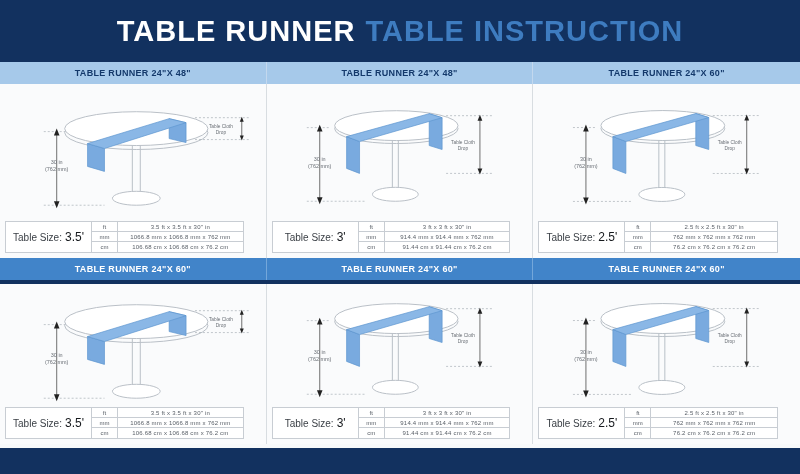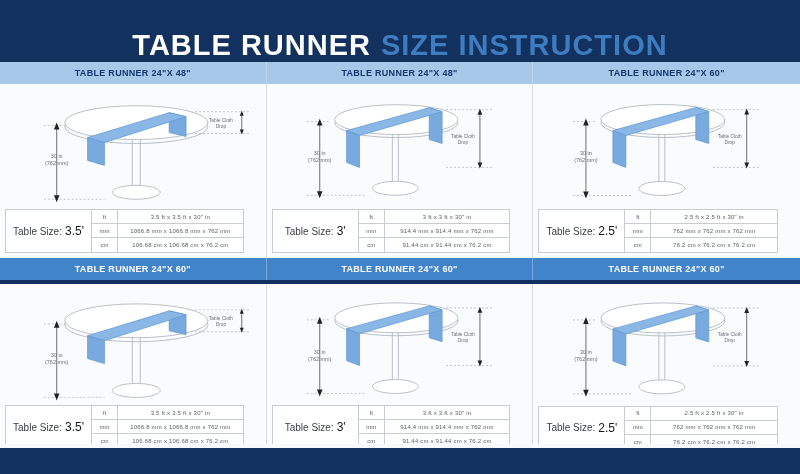--- a/index.html
+++ b/index.html
@@ -8,21 +8,21 @@
     font-family:"Liberation Sans", sans-serif;
     background:#ffffff;
     width:800px; height:474px;
     overflow:hidden;
   }
   .poster { width:800px; height:474px; display:flex; flex-direction:column; background:#f7f9fa; }
 
   
   .title-bar {
     height:62px; background:#12315f;
-    display:flex; align-items:flex-end; justify-content:center;
+    display:flex; align-items:center; justify-content:center;
     flex:0 0 auto;
   }
   .title-bar .t1 { color:#ffffff; font-size:29px; font-weight:bold; letter-spacing:1px; }
   .title-bar .t2 { color:#3e7cc0; font-size:29px; font-weight:bold; letter-spacing:1px; margin-left:10px; }
 
   
   .strip { display:grid; grid-template-columns:repeat(3,1fr); flex:0 0 auto; }
   .strip-light { height:22px; background:#12315f; }
   .strip-light .cell {
     background:#a6c9ea; color:#14396b;
@@ -48,21 +48,21 @@
   .panel-row-2 { height:160px; }
   .panel { display:flex; flex-direction:column; border-right:1px solid #d8dde1; overflow:hidden; }
   .panel:last-child { border-right:none; }
   .diagram-wrap { flex:1 1 auto; display:flex; align-items:center; justify-content:center; }
   .diagram-wrap svg { width:100%; height:100%; display:block; }
 
   
   .spec-table {
     flex:0 0 auto; margin:0 22px 5px 5px;
     display:flex; background:#ffffff;
-    border:1px solid #c8cdd3; height:44px;
+    border:1px solid #c8cdd3; height:32px;
   }
   .size-cell {
     width:86px; display:flex; align-items:center; justify-content:center;
     border-right:1px solid #c8cdd3; gap:3px;
   }
   .size-cell .lbl { font-size:10px; color:#3a3f45; }
   .size-cell .val { font-size:12px; font-weight:normal; color:#16191d; }
   .unit-grid { flex:1; display:grid; grid-template-columns:26px 1fr; grid-template-rows:repeat(3,1fr); }
   .unit-grid .u {
     border-right:1px solid #c8cdd3; border-bottom:1px solid #c8cdd3;
@@ -144,21 +144,21 @@
       <polygon class="dim-arrow" points="214,23 211.6,29 216.4,29"></polygon>
       <polygon class="dim-arrow" points="214,83 211.6,77 216.4,77"></polygon>
     </g>
   </defs>
 </svg>
 
 <div class="poster">
 
   <div class="title-bar">
     <span class="t1">TABLE RUNNER</span>
-    <span class="t2">SIZE INSTRUCTION</span>
+    <span class="t2">TABLE INSTRUCTION</span>
   </div>
 
   <div class="strip strip-light">
     <div class="cell">TABLE RUNNER 24"X 48"</div>
     <div class="cell">TABLE RUNNER 24"X 48"</div>
     <div class="cell">TABLE RUNNER 24"X 60"</div>
   </div>
 
   <div class="panel-row panel-row-1">
 

